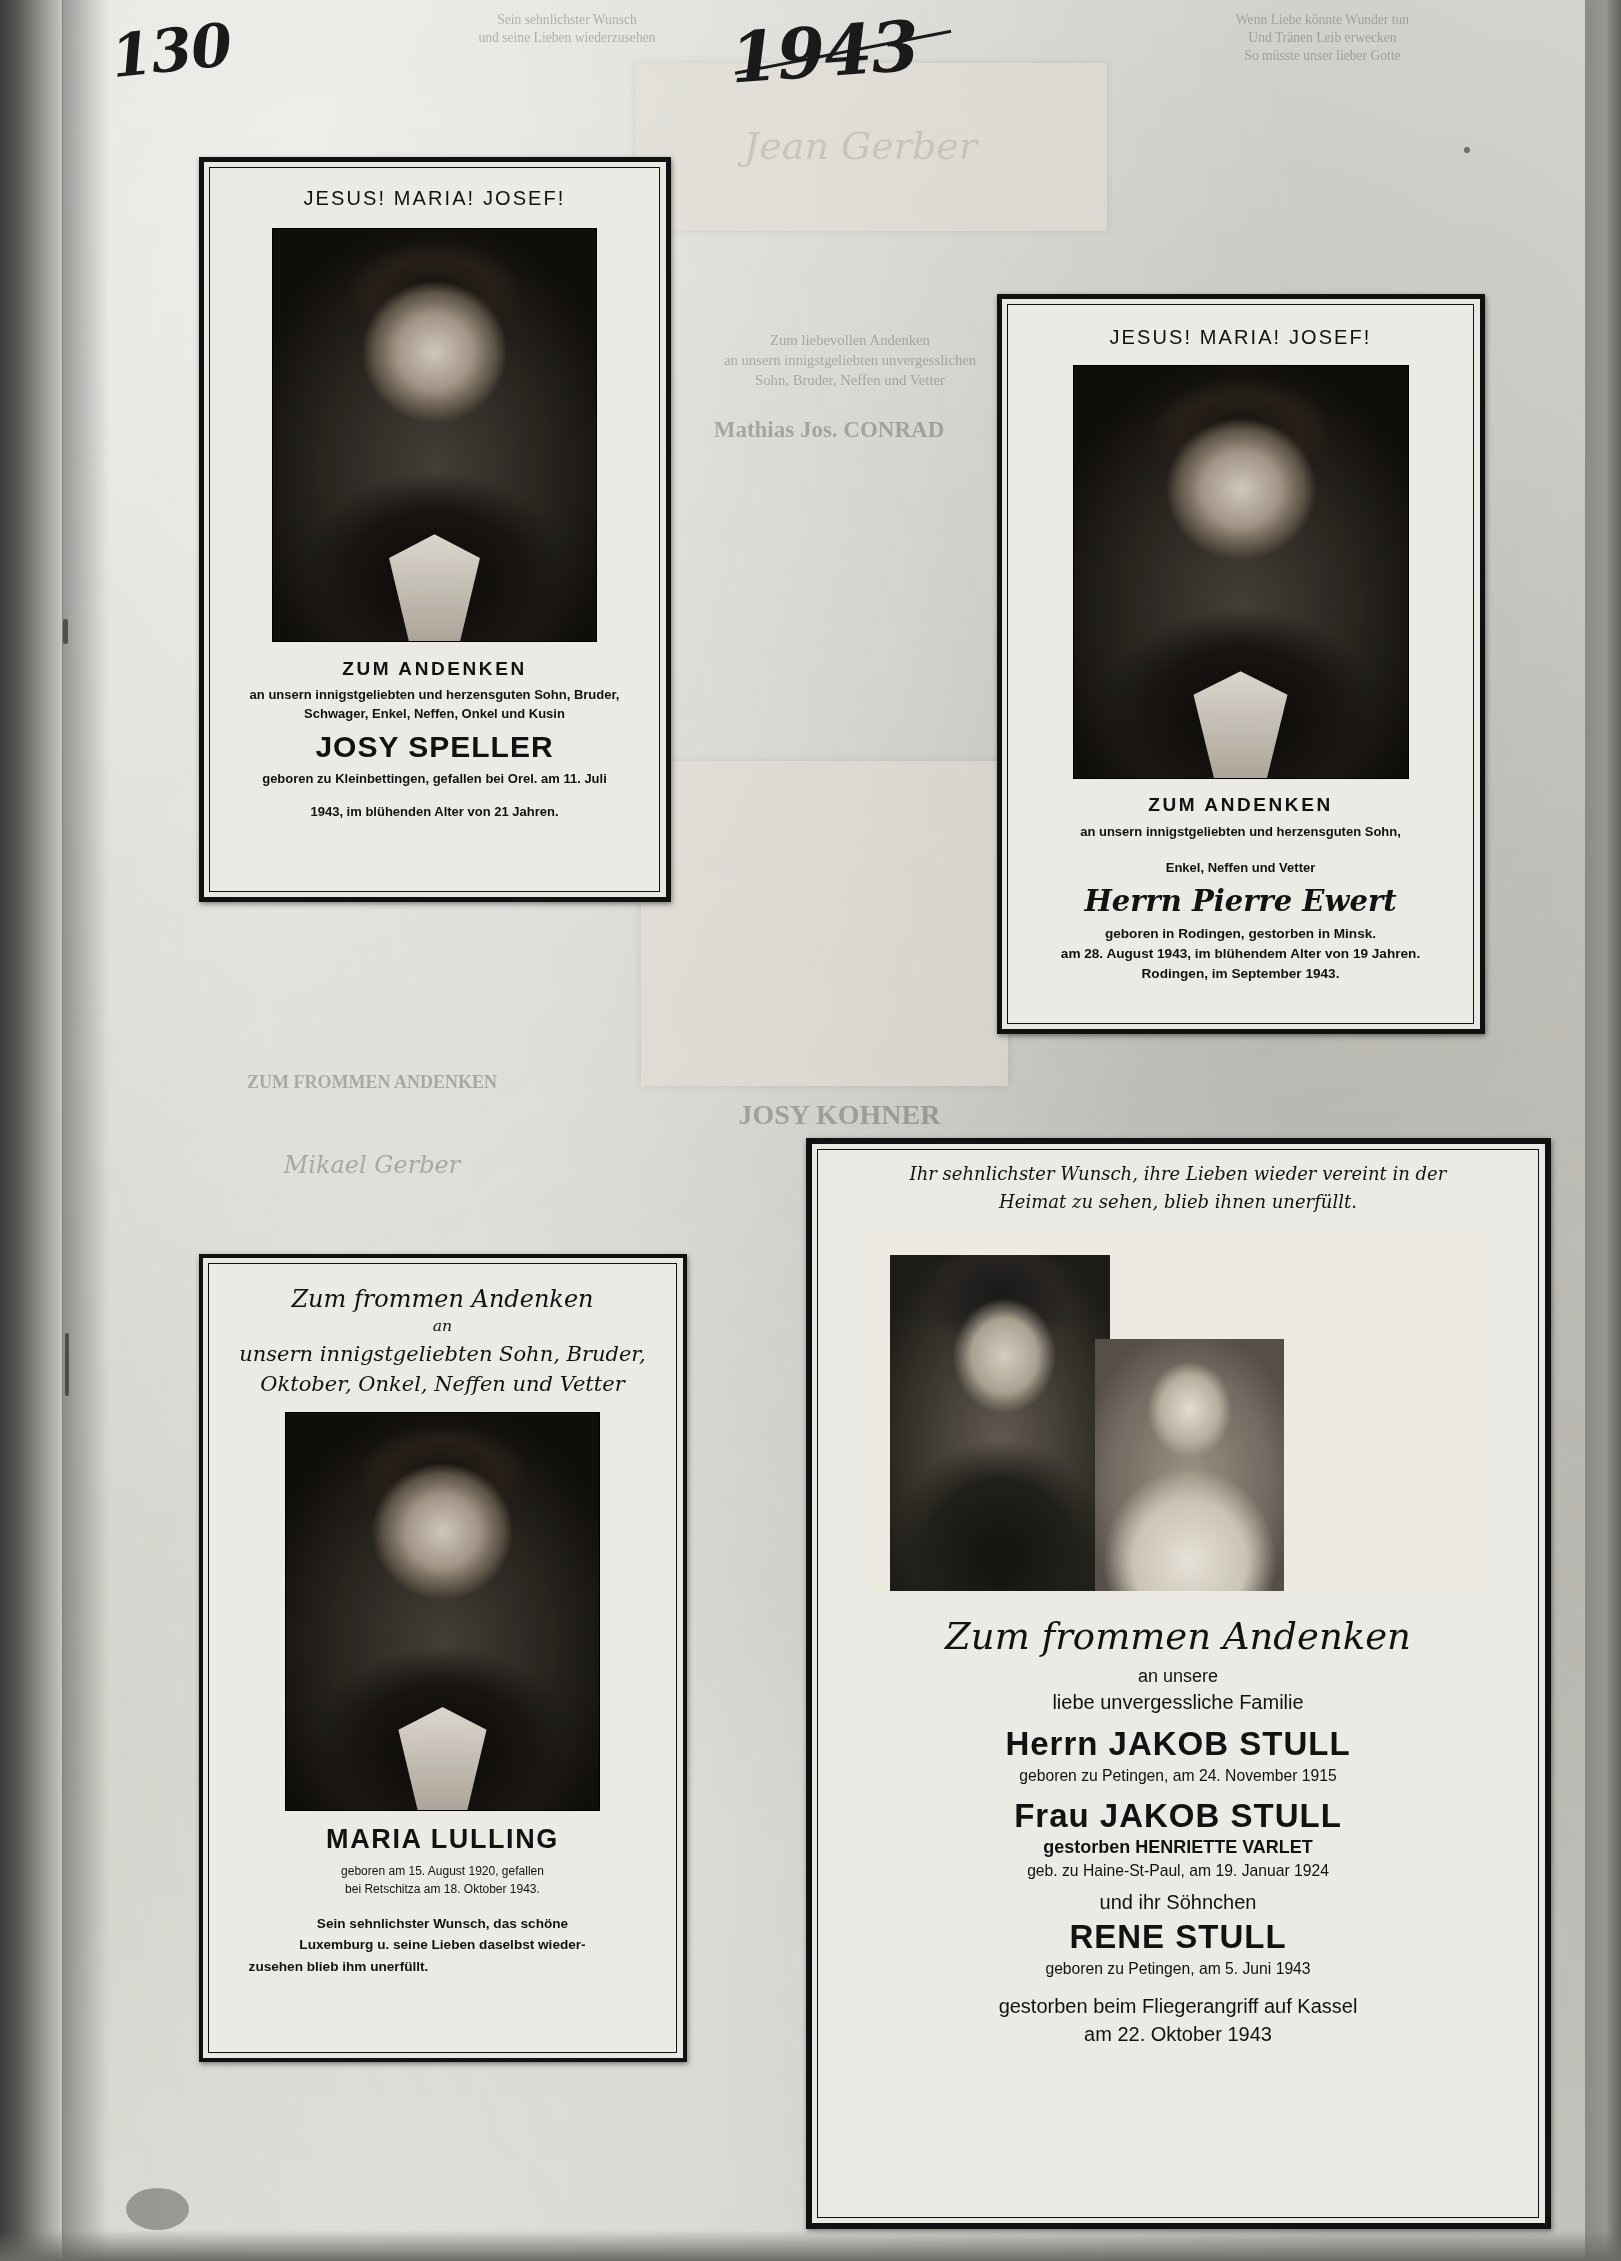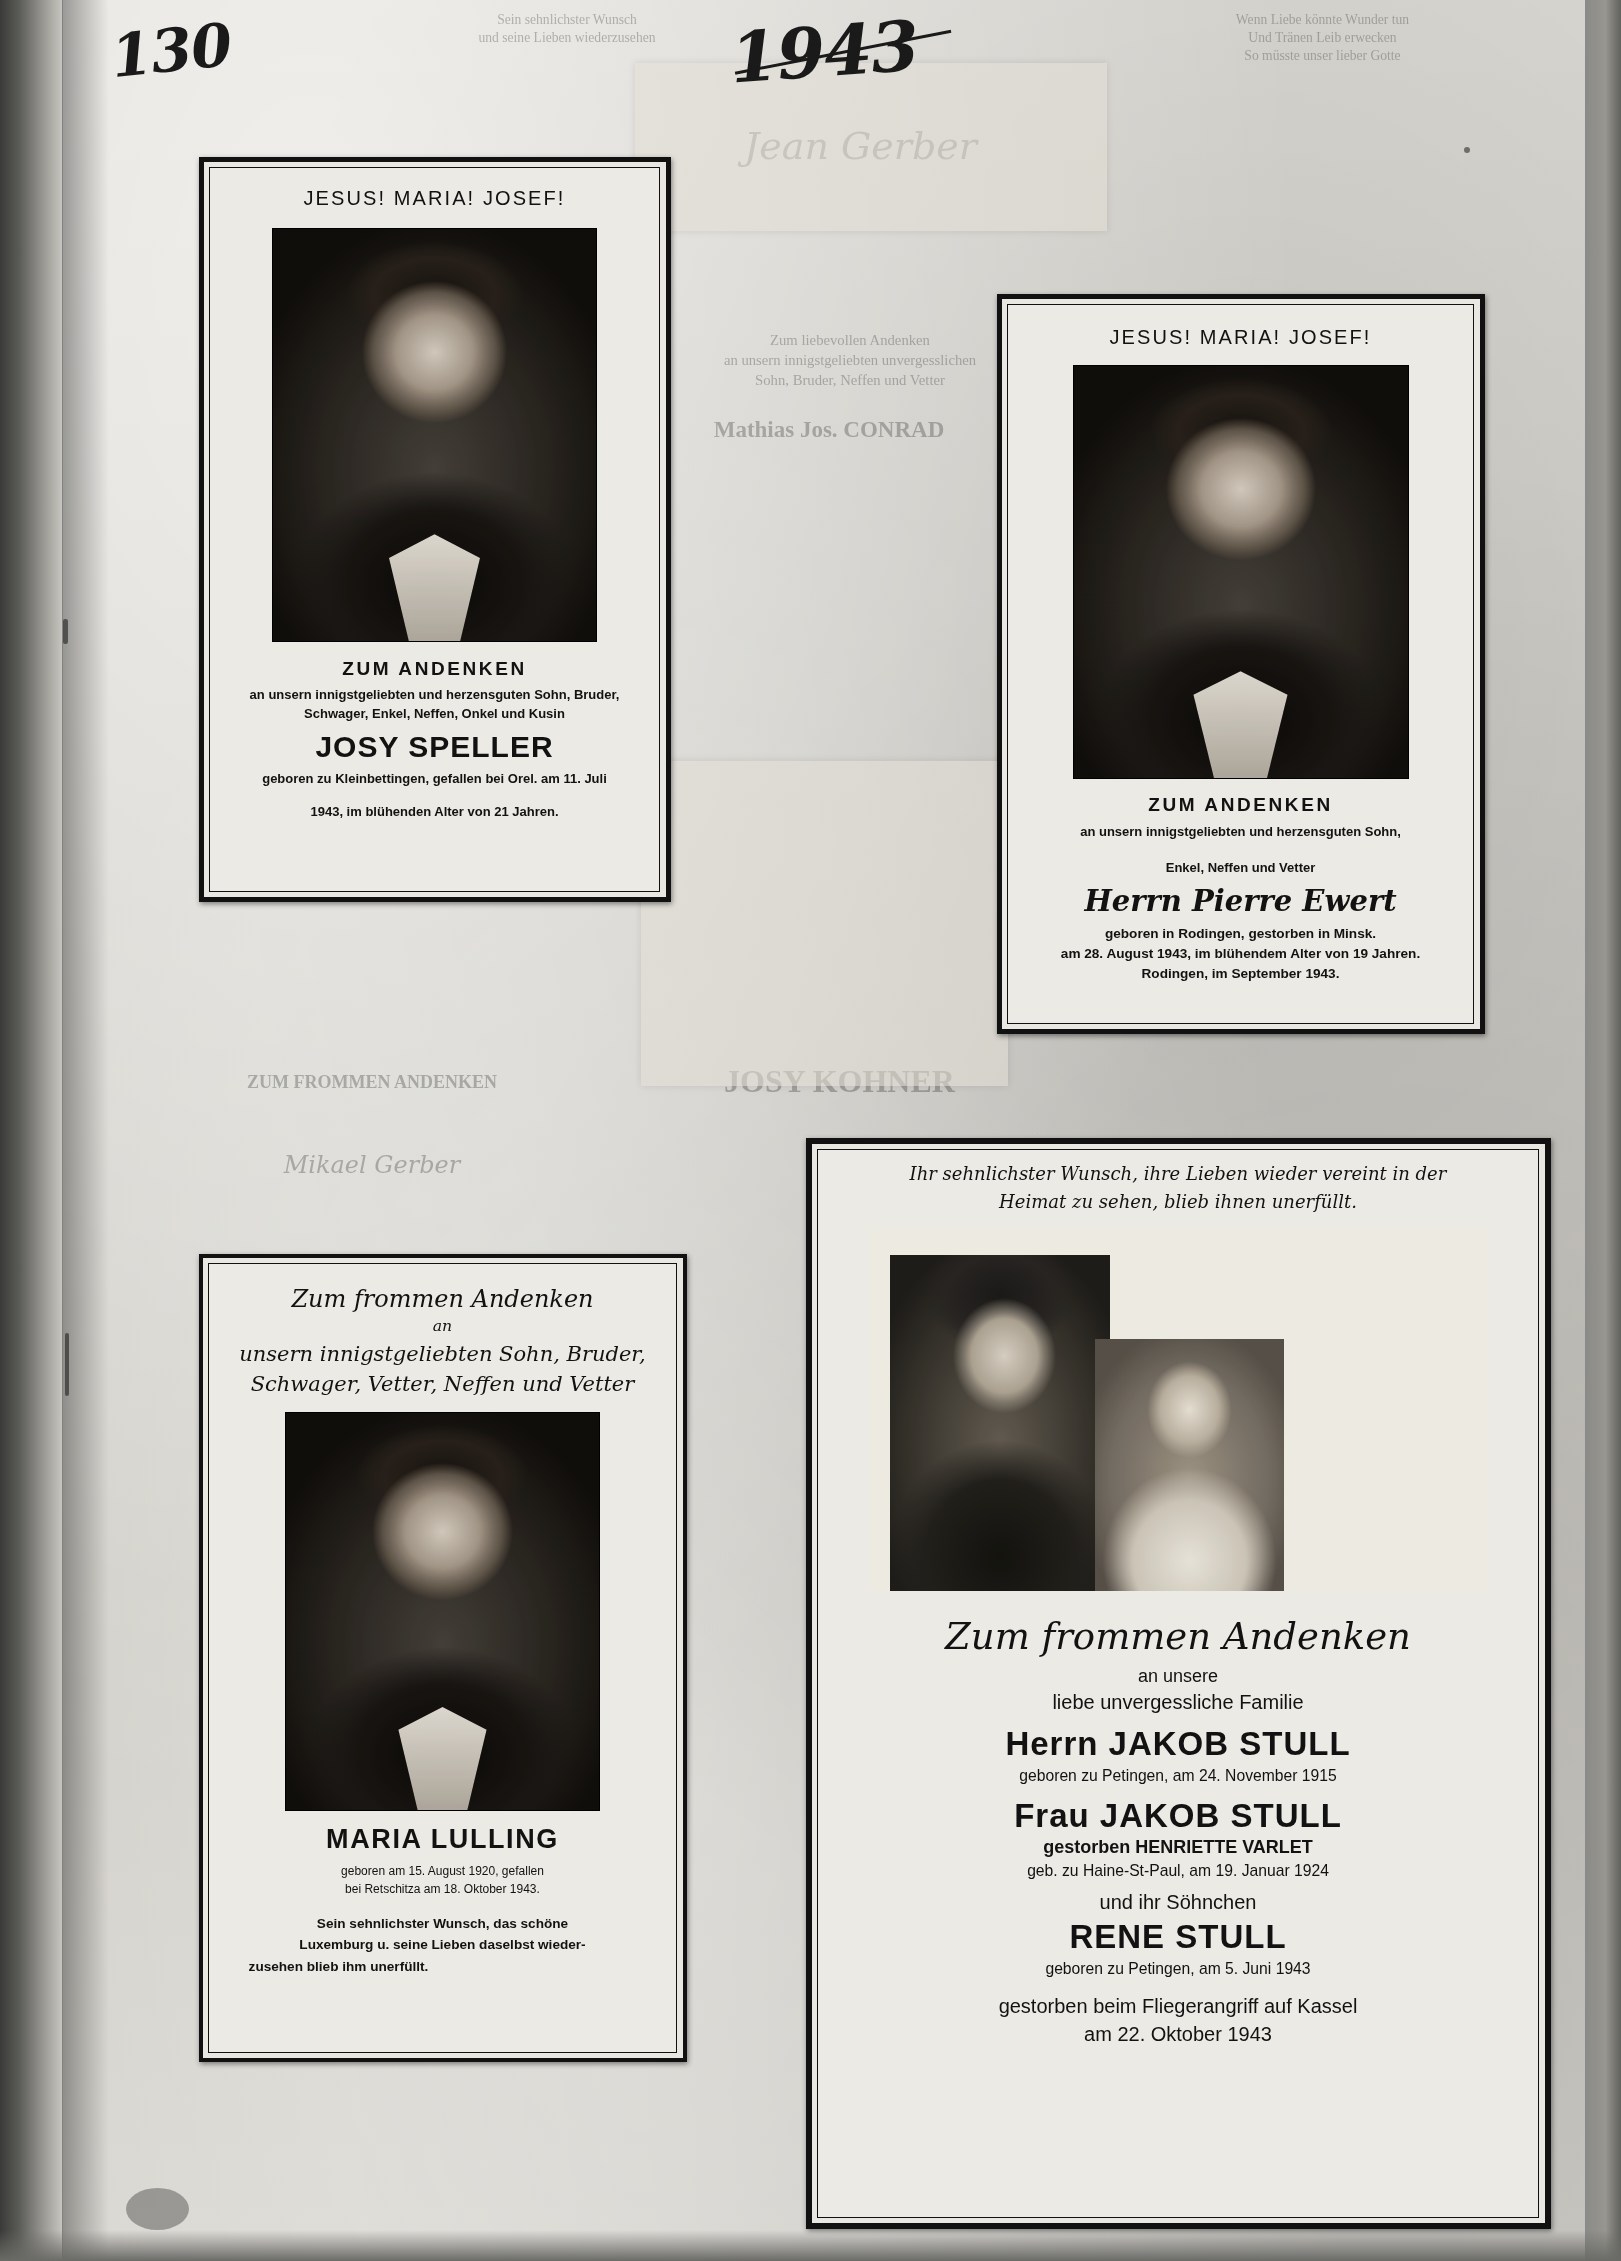--- a/index.html
+++ b/index.html
@@ -317,21 +317,21 @@
       <div class="flip">Mathias Jos. CONRAD</div>
     </div>
 
     <div class="ghost bold" style="left:157px; top:1070px; width:367px; font-size:18px;">
       <div class="flip">ZUM FROMMEN ANDENKEN</div>
     </div>
     <div class="ghost script" style="left:157px; top:1149px; width:367px; font-size:24px;">
       <div class="flip">Mikael Gerber</div>
     </div>
 
-    <div class="ghost bold" style="left:661px; top:1060px; width:294px; font-size:32px;">
+    <div class="ghost bold" style="left:661px; top:1096px; width:294px; font-size:28px;">
       <div class="flip">JOSY KOHNER</div>
     </div>
 
     <div class="ghost bold" style="left:1039px; top:1275px; width:325px; font-size:27px;">
       <div class="flip">GEORGES</div>
     </div>
 
     <div class="scrap" style="left:603px;top:63px;width:472px;height:168px;"></div>
     <div class="scrap" style="left:609px;top:761px;width:367px;height:325px;"></div>
     <div class="dot" style="left:31.5px;top:619px;width:5.2px;height:25px;border-radius:2.1px;"></div>
@@ -384,21 +384,21 @@
       </div>
     </div>
 
     <div class="card" id="card-lulling">
       <div class="inner" style="border-width:4.2px;">
         <div class="inner2" style="border-width:1px;">
           <div class="content">
             <div class="top-title script">Zum frommen Andenken</div>
             <div class="an script">an</div>
             <div class="ded script">unsern innigstgeliebten Sohn, Bruder,</div>
-            <div class="ded script" style="margin-top:1px;">Schwager, Vetter, Neffen und Vetter</div>
+            <div class="ded script" style="margin-top:1px;">Oktober, Onkel, Neffen und Vetter</div>
             <div class="portrait">
               <div class="face"></div>
               <div class="shirt"></div>
               <div class="grain"></div>
               <div class="frame"></div>
             </div>
             <div class="name sans">MARIA LULLING</div>
             <div class="info sans">geboren am 15. August 1920, gefallen</div>
             <div class="info sans" style="margin-top:1px;">bei Retschitza am 18. Oktober 1943.</div>
             <div class="wish sans">Sein sehnlichster Wunsch, das schöne</div>

